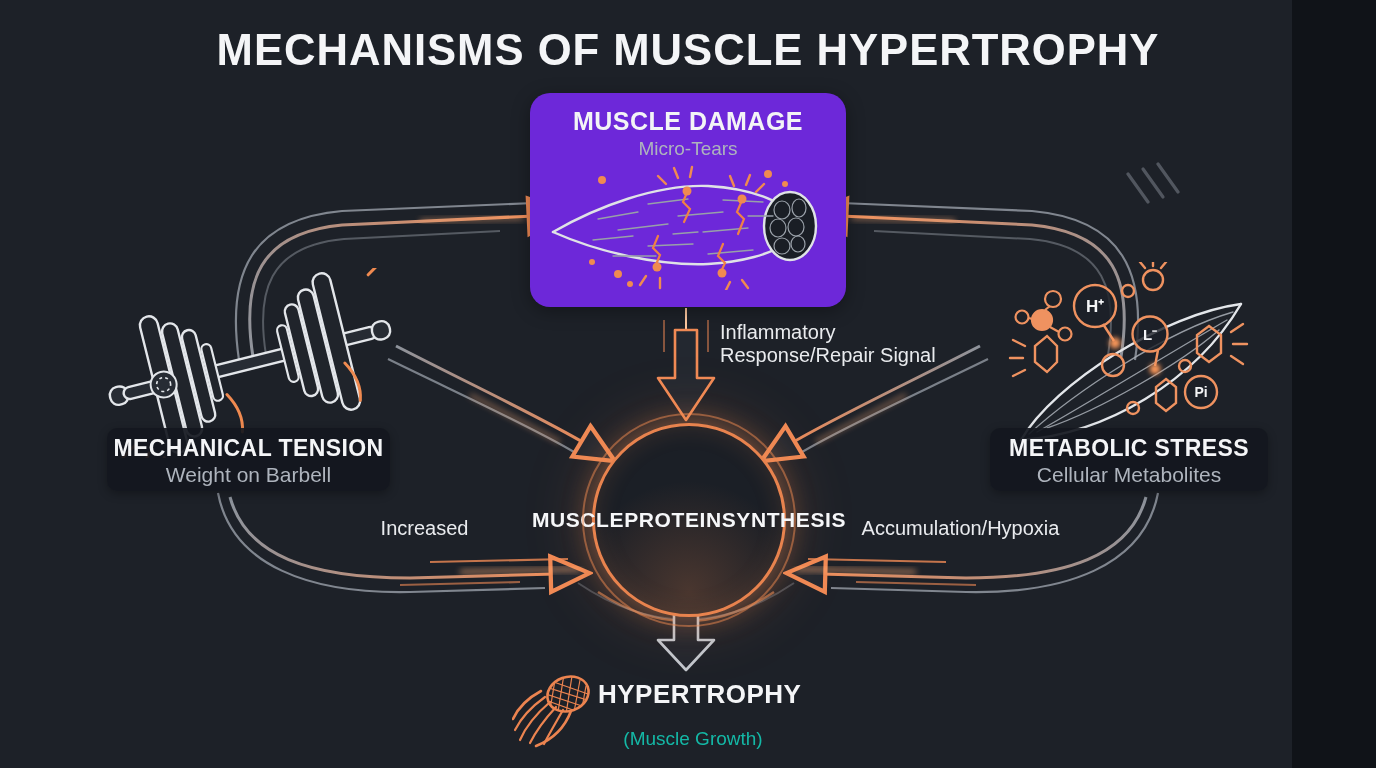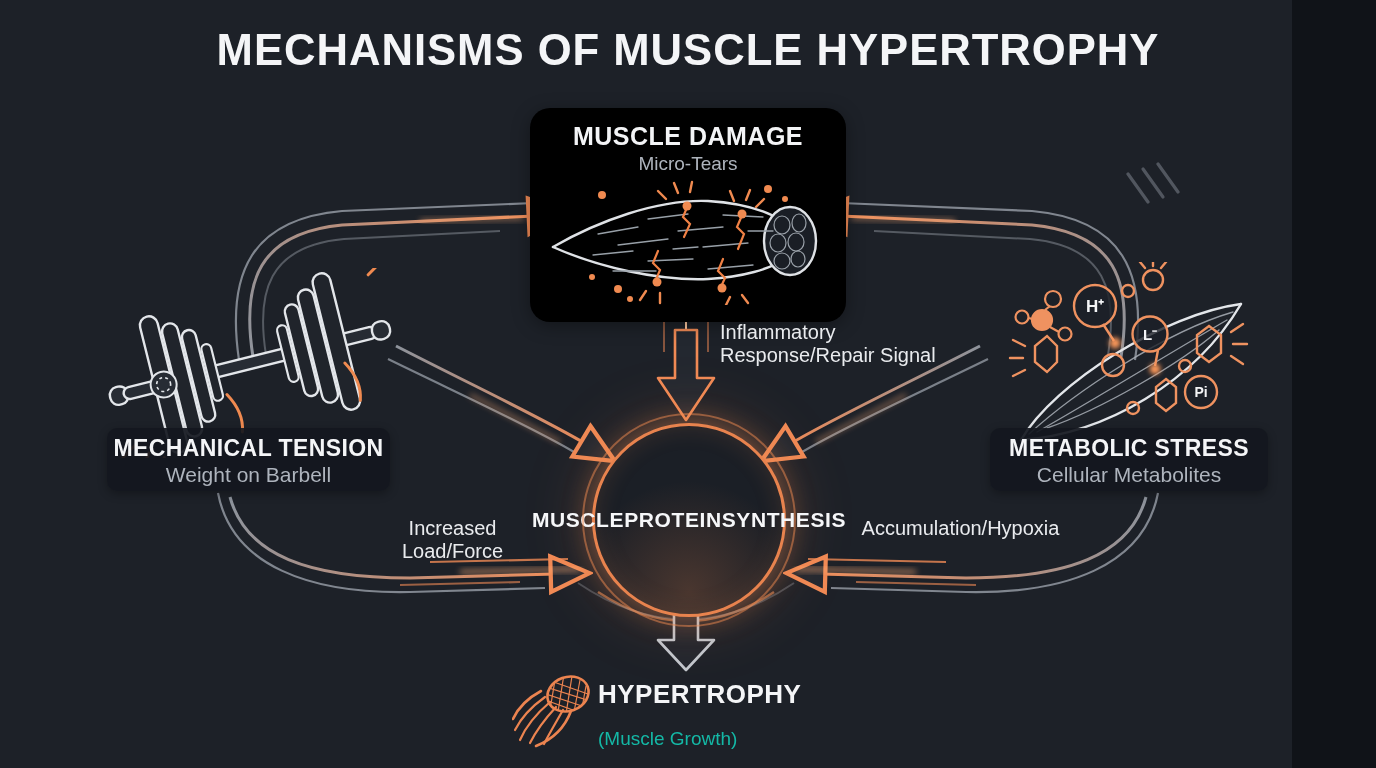--- a/index.html
+++ b/index.html
@@ -11,22 +11,22 @@
   }
   .abs{position:absolute;}
   
   .main-title{
     left:0;top:24px;width:1376px;text-align:center;
     font-size:45px;font-weight:700;letter-spacing:1px;color:#f4f5f7;
     transform:scaleX(.97);
   }
   
   .damage-card{
-    left:530px;top:108px;width:316px;height:214px;border-radius:20px;
-    background:#000000;box-shadow:0 4px 18px rgba(0,0,0,.35);
+    left:530px;top:93px;width:316px;height:214px;border-radius:20px;
+    background:#6d28d9;box-shadow:0 4px 18px rgba(0,0,0,.35);
     text-align:center;
   }
   .damage-card .card-title{font-size:25px;font-weight:700;margin-top:14px;letter-spacing:.5px;}
   .damage-card .card-sub{font-size:19px;color:#aeb4bd;margin-top:2px;}
   
   .label-box{
     background:rgba(20,23,30,.92);border-radius:10px;text-align:center;
     padding-top:7px;box-shadow:0 3px 10px rgba(0,0,0,.3);
   }
   .label-box .box-title{font-size:23px;font-weight:700;letter-spacing:.4px;color:#f4f5f7;}
@@ -43,24 +43,24 @@
     text-align:center;
   }
   .mps-circle::after{
     content:'';position:absolute;inset:-13px;border-radius:50%;
     border:2px solid rgba(240,138,80,.5);
   }
   .mps-line{font-size:21px;font-weight:700;letter-spacing:.6px;line-height:26px;color:#f6f7f9;}
   
   .edge-label{font-size:20px;color:#e9ebee;line-height:23px;}
   .lbl-inflammatory{left:720px;top:321px;text-align:left;}
-  .lbl-load{left:340px;top:517px;width:225px;text-align:center;}
+  .lbl-load{left:312px;top:517px;width:225px;text-align:center;}
   .lbl-metabolite{left:808px;top:517px;width:305px;text-align:center;}
   
-  .hyper-text{left:598px;top:679px;width:190px;}
+  .hyper-text{left:598px;top:679px;width:190px;text-align:center;}
   .hyper-title{font-size:26px;font-weight:700;letter-spacing:.5px;color:#f4f5f7;}
   .hyper-sub{font-size:19px;color:#14b8a6;margin-top:18px;}
   svg{display:block;}
   .overlay{left:0;top:0;pointer-events:none;}
 </style>
 </head>
 <body>
 
 <div id="canvas">
 
@@ -346,21 +346,20 @@
     <div class="mps-line">PROTEIN</div>
     <div class="mps-line">SYNTHESIS</div>
   </div>
 
   <div class="abs edge-label lbl-inflammatory">
     <div>Inflammatory</div>
     <div>Response/Repair Signal</div>
   </div>
   <div class="abs edge-label lbl-load">
     <div>Increased</div>
-    <div>Load/Force</div>
   </div>
   <div class="abs edge-label lbl-metabolite">
     <div>Accumulation/Hypoxia</div>
   </div>
 
   <svg class="abs" style="left:512px;top:670px;" width="84" height="78" viewBox="0 0 84 78">
     <defs>
         <clipPath id="headclip">
           <ellipse cx="56" cy="24" rx="21" ry="17" transform="rotate(-20 56 24)"></ellipse>
         </clipPath>

